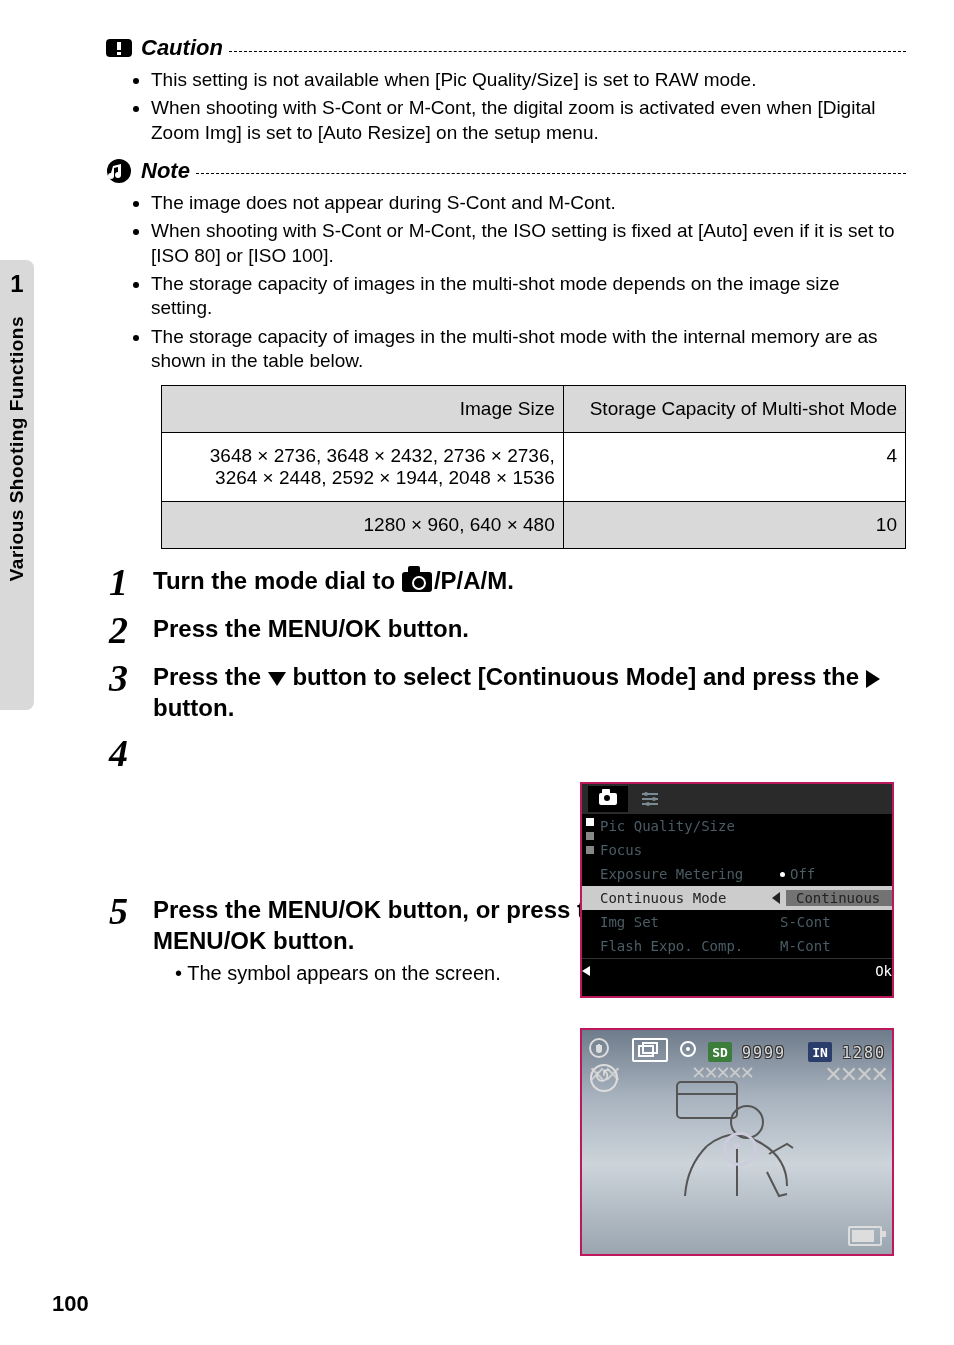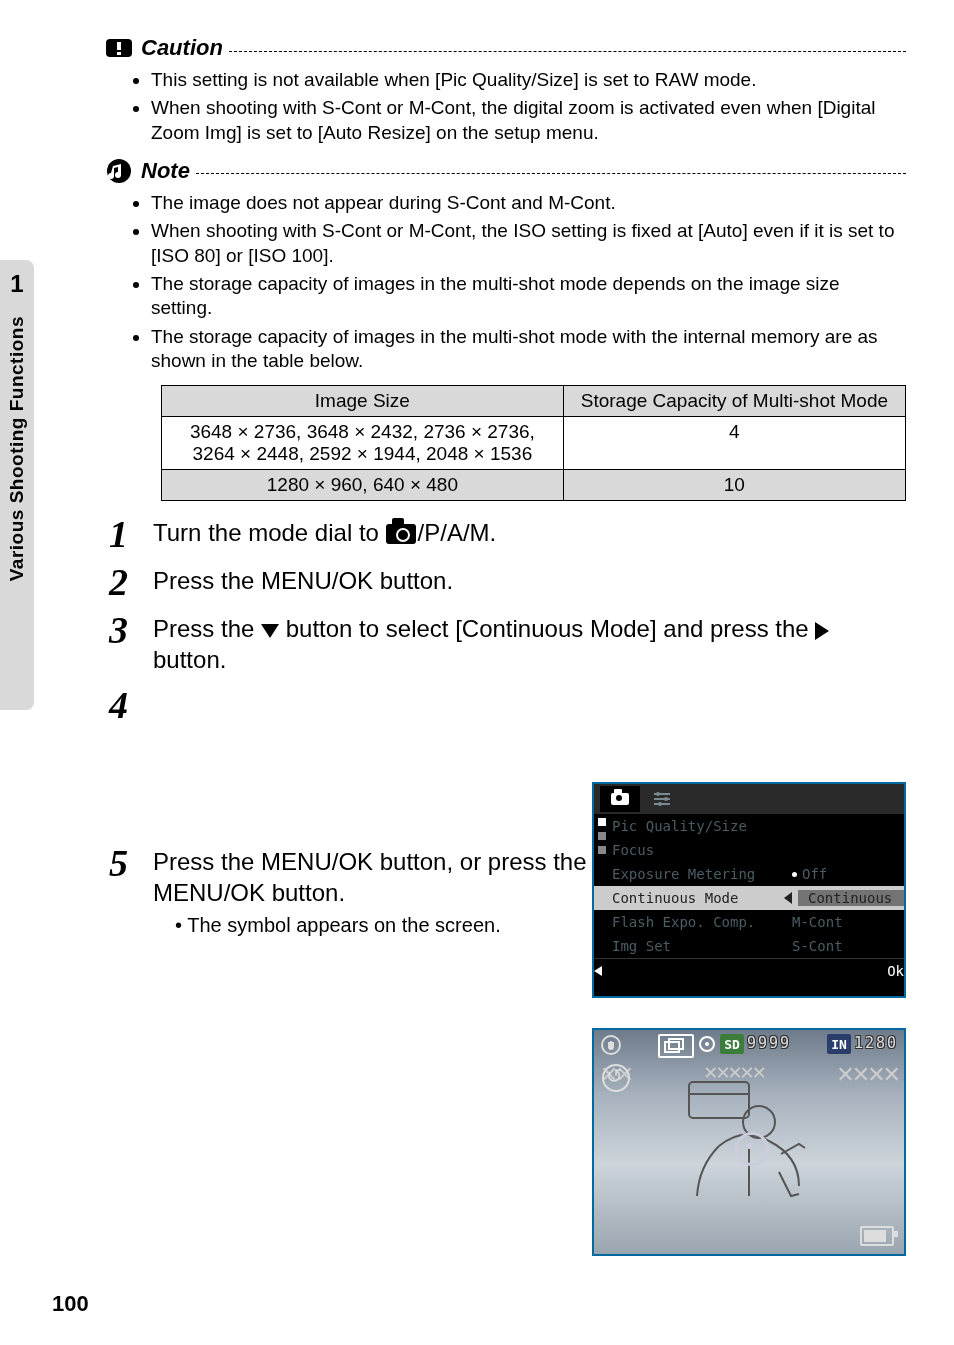--- a/index.html
+++ b/index.html
@@ -8,37 +8,37 @@
   .side-tab .num{font-weight:bold;font-size:24px;margin-bottom:18px}
   .side-tab .v-text{writing-mode:vertical-rl;transform:rotate(180deg);font-weight:bold;font-size:19px;letter-spacing:0.5px}
   .content{margin-left:109px;margin-right:48px}
   .block-h{display:flex;align-items:center;margin-top:4px;margin-left:-4px}
   .block-h .icon{width:28px;height:28px;flex:0 0 28px;margin-right:8px}
   .block-h .label{font-style:italic;font-weight:bold;font-size:22px;margin-right:6px}
   .block-h .dashes{flex:1;border-bottom:1.5px dashed #000;height:0;position:relative;top:3px}
   .bullets{margin:6px 0 12px 42px;padding:0;list-style:disc;font-size:19px;line-height:1.28}
   .bullets li{margin-bottom:4px}
   table.cap{border-collapse:collapse;width:745px;margin:8px 0 14px 52px;font-size:19px}
-  table.cap th,table.cap td{border:1px solid #000;padding:4px 8px;text-align:center;vertical-align:top;font-weight:normal}
+  table.cap th,table.cap td{border:1px solid #000;padding:12px 8px;text-align:right;vertical-align:top;font-weight:normal}
   table.cap th{background:#d9d9d9}
   .step{display:flex;margin:10px 0 0 0;align-items:flex-start}
   .step .n{font-family:"Times New Roman",serif;font-style:italic;font-weight:bold;font-size:38px;width:44px;flex:0 0 44px;line-height:1}
   .step .body{flex:1;padding-top:2px}
-  .step .title{font-weight:normal;font-size:24px;line-height:1.3}
+  .step .title{font-weight:bold;font-size:24px;line-height:1.3}
   .step .sub{margin:4px 0 0 22px;font-size:20px;line-height:1.3}
   .inline-icon{display:inline-block;vertical-align:-3px}
   .tri{display:inline-block;width:0;height:0;vertical-align:middle}
   .tri-down{border-left:9px solid transparent;border-right:9px solid transparent;border-top:14px solid #000}
   .tri-up{border-left:9px solid transparent;border-right:9px solid transparent;border-bottom:14px solid #000}
   .tri-right{border-top:9px solid transparent;border-bottom:9px solid transparent;border-left:14px solid #000}
   .tri-left{border-top:9px solid transparent;border-bottom:9px solid transparent;border-right:14px solid #000}
   .cam-ico{display:inline-block;width:30px;height:20px;background:#000;border-radius:3px;position:relative;vertical-align:-3px;margin-right:2px}
   .cam-ico:before{content:"";position:absolute;top:-6px;left:6px;width:12px;height:6px;background:#000;border-radius:2px 2px 0 0}
   .cam-ico:after{content:"";position:absolute;top:4px;left:10px;width:10px;height:10px;border:2px solid #fff;border-radius:50%}
-  .lcd{border:2px solid #0369a1;width:310px;font-size:15px;position:absolute;right:48px}
+  .lcd{border:2px solid #be185d;width:310px;font-size:15px;position:absolute;right:60px}
   .lcd1{top:782px;height:212px;background:#000}
   .lcd1 .tabbar{height:30px;background:#2a2a2a;display:flex;align-items:center}
   .lcd1 .tabbar .camtab{width:40px;height:26px;background:#000;margin-left:6px;display:flex;align-items:center;justify-content:center}
   .mini-cam{width:18px;height:12px;background:#fff;border-radius:2px;position:relative}
   .mini-cam:before{content:"";position:absolute;top:-4px;left:3px;width:8px;height:4px;background:#fff;border-radius:1px 1px 0 0}
   .mini-cam:after{content:"";position:absolute;top:2px;left:5px;width:6px;height:6px;background:#000;border-radius:50%}
   .lcd1 .tabbar .slidertab{width:36px;height:26px;margin-left:4px;background:#2a2a2a;color:#9aa;display:flex;align-items:center;justify-content:center;font-size:16px}
   .lcd1 .menu{display:flex;flex-direction:column;background:#000}
   .sidebar-dots{position:absolute;left:4px;top:34px;display:flex;flex-direction:column;gap:6px}
   .sidebar-dots span{width:8px;height:8px;background:#888}
@@ -47,21 +47,21 @@
   .lcd1 .row .txt{width:170px;overflow:hidden;white-space:nowrap}
   .lcd1 .row .val{flex:1;padding-left:10px;color:#fff}
   .lcd1 .row.dim .val{color:#4a5c64}
   .lcd1 .row.sel{background:#ccc;color:#222;margin-left:0;padding-left:18px}
   .lcd1 .row.sel .val{background:#737373;color:#222}
   .lcd1 .row .arrow-l{display:inline-block;width:0;height:0;border-top:6px solid transparent;border-bottom:6px solid transparent;border-right:8px solid #222;margin:0 6px 0 2px}
   .lcd1 .footer{height:24px;background:#000;color:#fff;text-align:center;font-family:monospace;font-size:14px;display:flex;align-items:center;justify-content:space-between;border-top:1px solid #333}
   .lcd1 .footer .tri-l{display:inline-block;width:0;height:0;border-top:5px solid transparent;border-bottom:5px solid transparent;border-right:8px solid #fff;margin-right:6px}
   .lcd2{top:1028px;height:224px;background:linear-gradient(#6e7b8a,#a8b3bf 30%,#cdd4da 60%,#9aa5b0)}
   .lcd2 .topbar{display:flex;justify-content:space-between;padding:4px 6px 0 6px;height:28px}
-  .topbar .seg{display:inline-flex;align-items:flex-start;gap:3px}
+  .topbar .seg{display:inline-flex;align-items:flex-end;gap:10px}
   .badge{display:inline-flex;align-items:center;justify-content:center;height:20px;color:#fff;border-radius:2px;padding:0 4px;font-family:monospace;font-size:13px;font-weight:bold}
   .badge.white{background:transparent;color:#fff;border:2px solid #fff}
   .badge.green{background:#3c7d3c}
   .badge.navy{background:#2b3d6b}
   .num-out{font-family:monospace;font-size:15px;color:#ddd;text-shadow:1px 1px 0 #333,-1px -1px 0 #333,1px -1px 0 #333,-1px 1px 0 #333;letter-spacing:2px}
   .lcd2 .second{display:flex;justify-content:space-between;padding:0 6px}
   .ghost{color:#ccc;font-size:22px;letter-spacing:-3px}
   .sketch{position:absolute;top:46px;left:55px;width:200px;height:150px}
   .sketch svg{overflow:visible}
   .battery{position:absolute;right:10px;bottom:8px;width:30px;height:16px;border:2px solid #ddd;border-radius:2px}
@@ -214,26 +214,26 @@
       <div class="row dim">
           <span class="txt">Exposure Metering</span>
           <span class="val"><span style="display:inline-block;width:5px;height:5px;background:#fff;border-radius:50%;margin-right:5px;vertical-align:2px"></span><span>Off</span></span>
         </div>
       <div class="row sel">
           <span class="txt">Continuous Mode</span>
           <span class="arrow-l"></span>
           <span class="val">Continuous</span>
         </div>
       <div class="row dim">
+          <span class="txt">Img Set</span>
+          <span class="val">S-Cont</span>
+        </div>
+      <div class="row dim">
           <span class="txt">Flash Expo. Comp.</span>
           <span class="val">M-Cont</span>
-        </div>
-      <div class="row dim">
-          <span class="txt">Img Set</span>
-          <span class="val">S-Cont</span>
         </div>
     </div>
     <div class="footer">
         <span class="tri-l"></span>
         <span>Ok</span>
       </div>
   </div>
 
   <div class="lcd lcd2">
     <div class="topbar">

